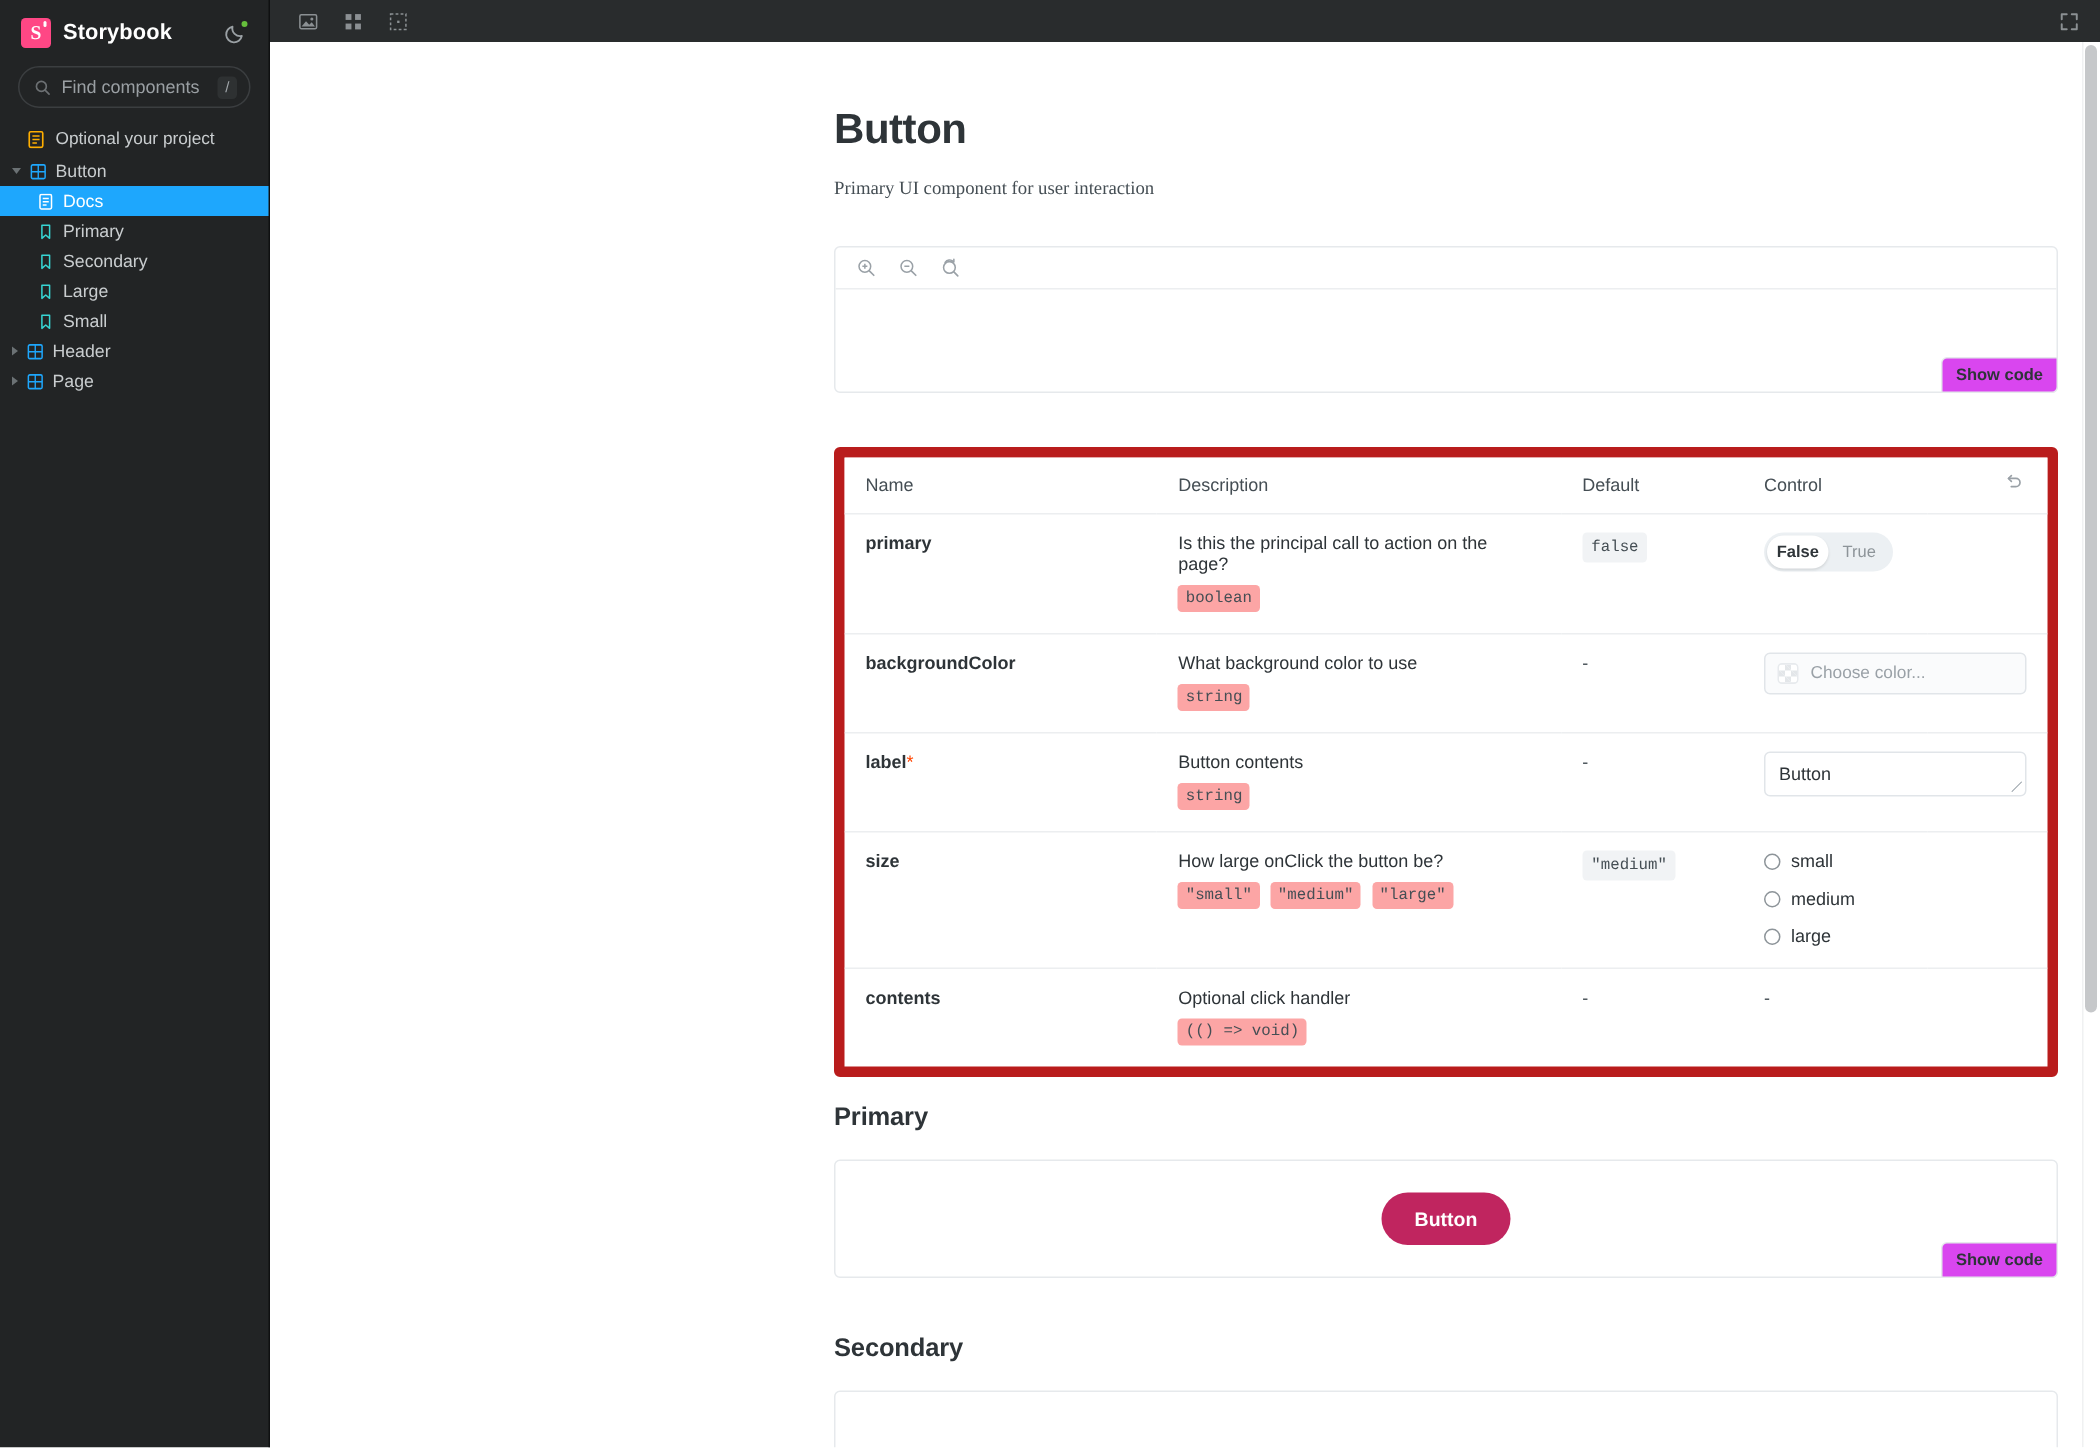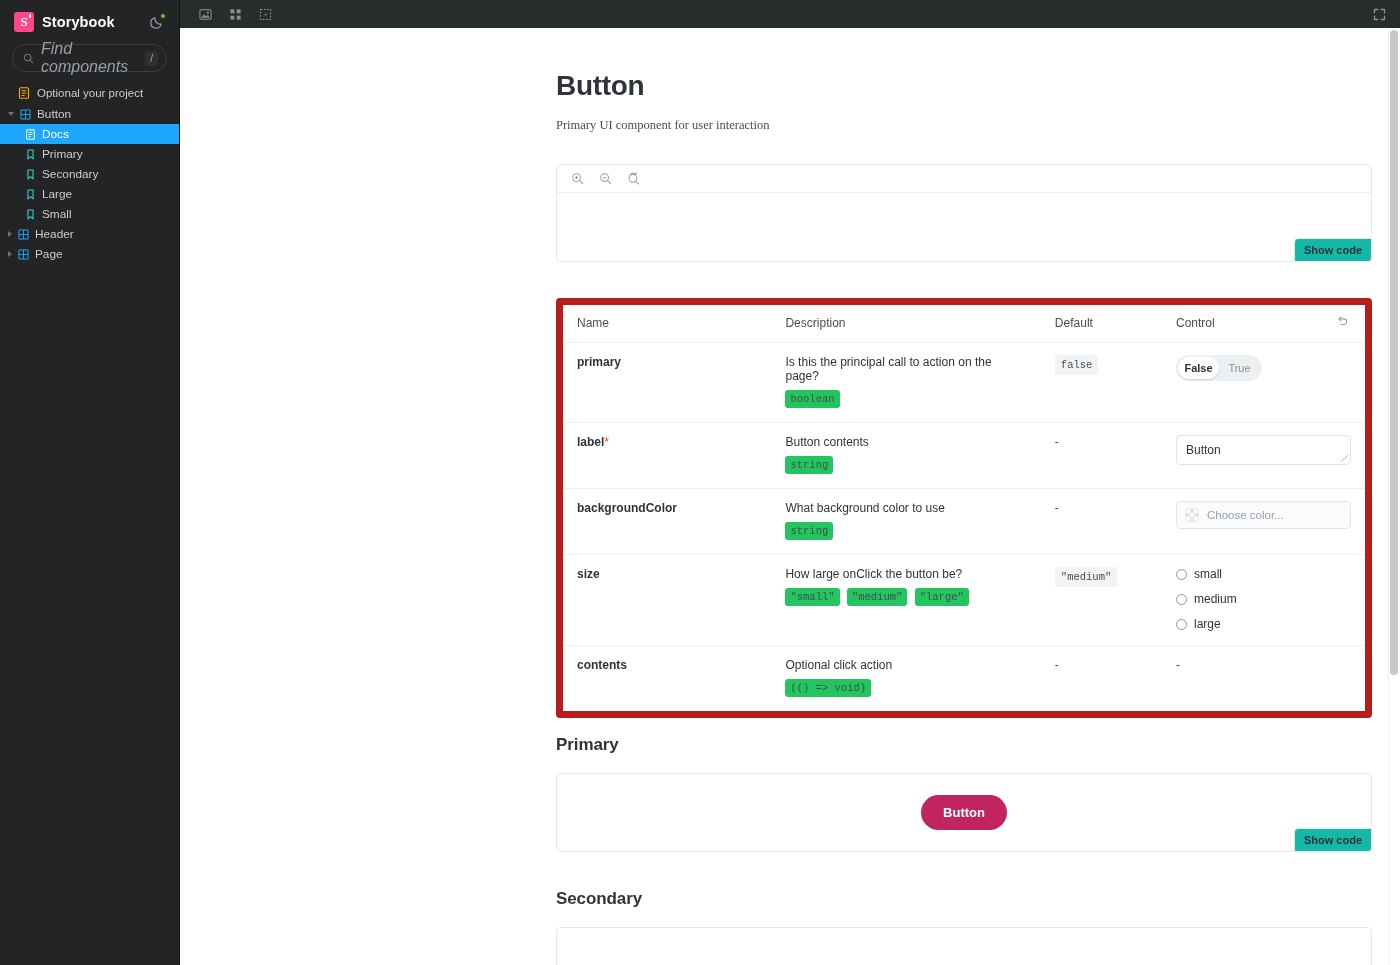--- a/index.html
+++ b/index.html
@@ -55,21 +55,21 @@
     height: 28px;
     border: 1px solid #3b3e40;
     border-radius: 14px;
     display: flex; align-items: center;
     padding: 0 8px 0 10px;
     gap: 7px;
     background: transparent;
     cursor: text;
   }
   .sb-search .mag { width: 11px; height: 11px; flex: 0 0 auto; opacity: .62; }
-  .sb-search .ph { flex: 1; font-size: 16px; color: #9a9fa3; font-style: italic; }
+  .sb-search .ph { flex: 1; font-size: 12px; color: #9a9fa3; }
   .sb-search .slash {
     font-size: 10px; color: #a2a7ab; background: #2e3132;
     border-radius: 3px; padding: 1px 5px; line-height: 13px;
   }
 
   .sb-configure {
     display: flex; align-items: center; gap: 7px;
     padding: 5px 14px 5px 18px; font-size: 11.5px; color: #C9CDCF;
     cursor: pointer;
   }
@@ -141,21 +141,21 @@
   }
   .preview-toolbar {
     height: 28px; border-bottom: 1px solid #eceef0;
     display: flex; align-items: center; gap: 8px; padding: 0 10px;
   }
   .zbtn { width: 20px; height: 20px; display: flex; align-items: center; justify-content: center; cursor: pointer; }
   .preview-body { position: relative; min-height: 68px; display: flex; align-items: center; justify-content: center; }
   .showcode {
     position: absolute; right: -1px; bottom: -1px;
     border: 1px solid #e6e9ec; border-radius: 4px 0 4px 0;
-    background: #14b8a6; font-size: 11px; color: #2E3438;
+    background: #d946ef; font-size: 11px; color: #2E3438;
     padding: 5px 9px; cursor: pointer; font-weight: 700;
   }
 
   
   .args { margin-top: 36px; border: 7px solid #b91c1c; border-radius: 4px; overflow: hidden; }
   table.argt { width: 100%; border-collapse: collapse; }
   table.argt th {
     text-align: left; font-size: 12px; font-weight: 400; color: #454e54;
     padding: 10px 14px 11px 14px; background: #fff;
     border-bottom: 1px solid #eceef0;
@@ -167,21 +167,21 @@
   table.argt tr:first-child td { border-top: none; }
   .col-name { width: 216px; }
   .col-desc { width: 286px; }
   .col-def  { width: 124px; }
   .col-ctrl { width: auto; }
   .arg-name { font-size: 12px; font-weight: 700; color: #2E3438; }
   .req { color: #FF4400; font-size: 12px; }
   .arg-desc { font-size: 12px; color: #2E3438; margin-bottom: 7px; }
   .chip {
     display: inline-block; font-family: "Liberation Mono", monospace;
-    font-size: 10.5px; color: #454e54; background: #22c55e;
+    font-size: 10.5px; color: #454e54; background: #fca5a5;
     border-radius: 3px; padding: 2px 5px; margin-right: 4px; line-height: 14px; text-align: right;
   }
   .defchip {
     display: inline-block; font-family: "Liberation Mono", monospace;
     font-size: 10.5px; color: #454e54; background: #f1f3f5;
     border-radius: 3px; padding: 3px 6px; line-height: 14px;
   }
   .dash { color: #454e54; font-size: 12px; }
   .reset-head { text-align: right !important; padding-right: 16px !important; }
   .reset-ico { display: inline-block; cursor: pointer; }
@@ -486,50 +486,50 @@
                   <td colspan="2">
                     <div class="bool-toggle">
                       <div class="bool-seg active">False</div>
                       <div class="bool-seg">True</div>
                     </div>
                   </td>
                 </tr>
 
                 <tr>
                   <td>
-                    <span class="arg-name">label</span><span class="req">*</span>
-                  </td>
-                  <td>
-                    <div class="arg-desc">Button contents</div>
-                    <span class="chip">string</span>
-                  </td>
-                  <td>
-                    <span class="dash">-</span>
-                  </td>
-                  <td colspan="2">
-                    <div class="txt-ctrl">Button</div>
-                  </td>
-                </tr>
-
-                <tr>
-                  <td>
                     <span class="arg-name">backgroundColor</span>
                   </td>
                   <td>
                     <div class="arg-desc">What background color to use</div>
                     <span class="chip">string</span>
                   </td>
                   <td>
                     <span class="dash">-</span>
                   </td>
                   <td colspan="2">
                     <div class="color-ctrl">
                       <span class="swatch"></span>
                       <span class="color-ph">Choose color...</span>
                     </div>
+                  </td>
+                </tr>
+
+                <tr>
+                  <td>
+                    <span class="arg-name">label</span><span class="req">*</span>
+                  </td>
+                  <td>
+                    <div class="arg-desc">Button contents</div>
+                    <span class="chip">string</span>
+                  </td>
+                  <td>
+                    <span class="dash">-</span>
+                  </td>
+                  <td colspan="2">
+                    <div class="txt-ctrl">Button</div>
                   </td>
                 </tr>
 
                 <tr>
                   <td>
                     <span class="arg-name">size</span>
                   </td>
                   <td>
                     <div class="arg-desc">How large onClick the button be?</div>
                     <span class="chip">"small"</span>
@@ -553,21 +553,21 @@
                       <span class="radio-lbl">large</span>
                     </div>
                   </td>
                 </tr>
 
                 <tr>
                   <td>
                     <span class="arg-name">contents</span>
                   </td>
                   <td>
-                    <div class="arg-desc">Optional click action</div>
+                    <div class="arg-desc">Optional click handler</div>
                     <span class="chip">(() =&gt; void)</span>
                   </td>
                   <td>
                     <span class="dash">-</span>
                   </td>
                   <td colspan="2">
                     <span class="dash">-</span>
                   </td>
                 </tr>
 

